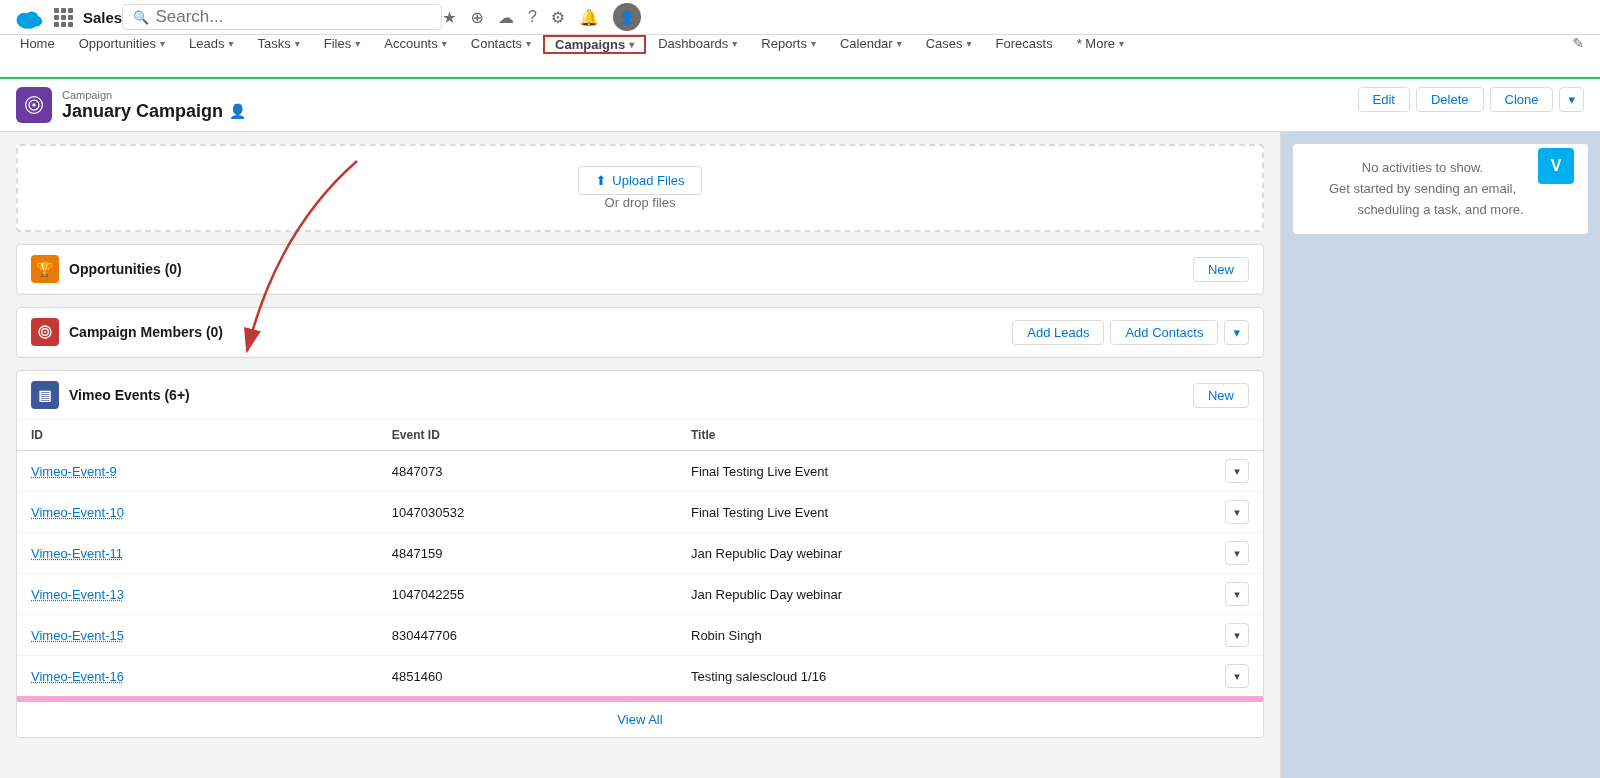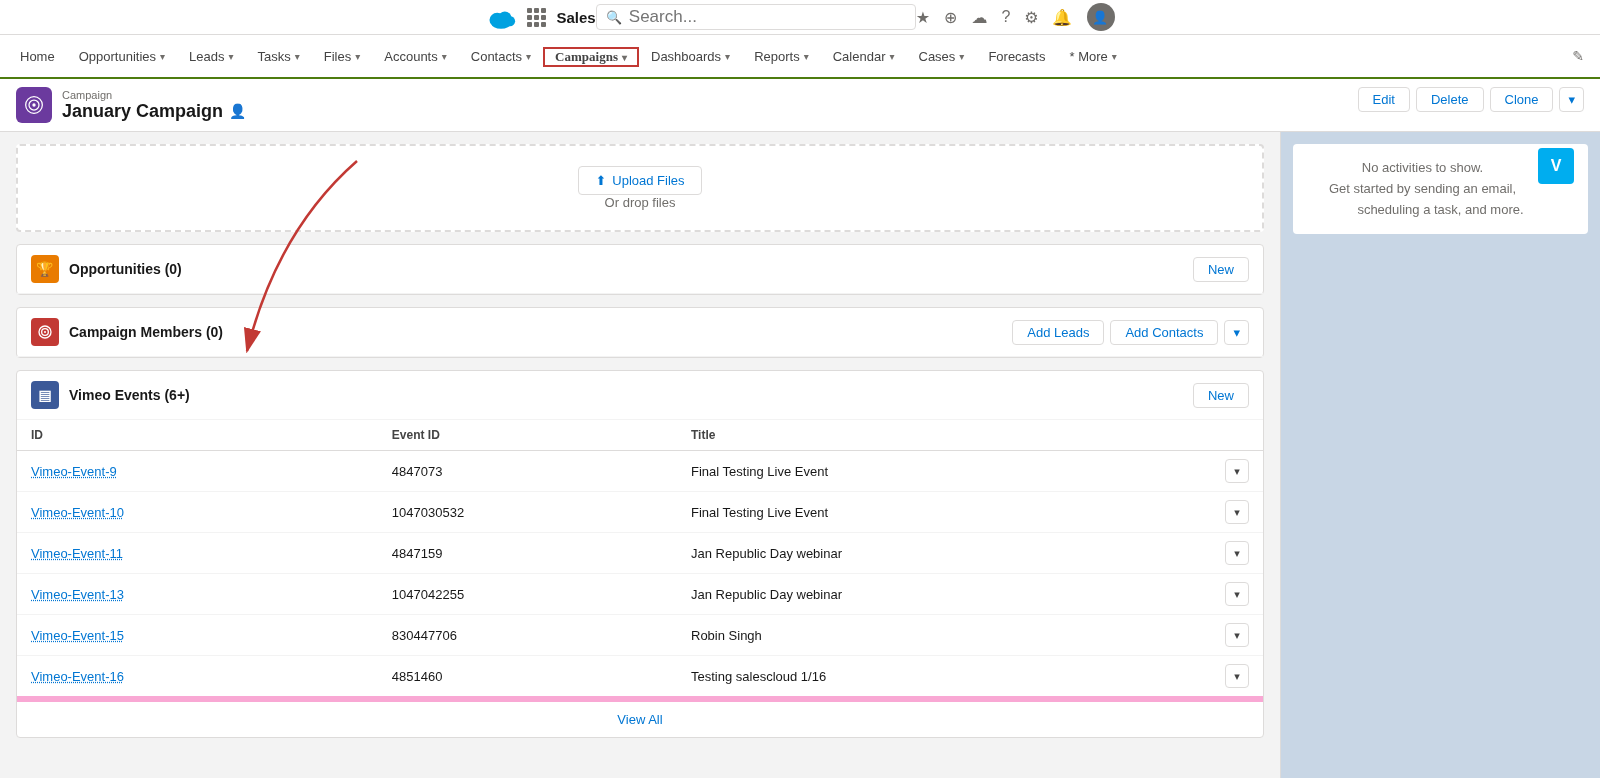--- a/index.html
+++ b/index.html
@@ -5,21 +5,21 @@
     * { box-sizing: border-box; margin: 0; padding: 0; }
     body { font-family: -apple-system, BlinkMacSystemFont, 'Salesforce Sans', Arial, sans-serif; font-size: 13px; background: #f3f3f3; color: #181818; overflow-x: hidden; }
 
     
     .utility-bar {
       height: 35px;
       background: #fff;
       border-bottom: 1px solid #dddbda;
       display: flex;
       align-items: center;
-      justify-content: center;
+      justify-content: flex-start;
       padding: 12px 12px;
     }
     .utility-bar-left { display: flex; align-items: center; gap: 10px; }
     .search-bar {
       display: flex;
       align-items: center;
       background: #fff;
       border: 1px solid #dddbda;
       border-radius: 4px;
       padding: 0 10px;
@@ -29,44 +29,43 @@
       color: #706e6b;
       font-size: 13px;
     }
     .utility-bar-right { display: flex; align-items: center; gap: 14px; color: #706e6b; }
     .utility-icon { cursor: pointer; font-size: 16px; }
 
     
     .nav-bar {
       height: 44px;
       background: #fff;
-      border-bottom: 2px solid #4d7c0f;
-      display: flex;
-      align-items: center;
+      border-bottom: 2px solid #22c55e;
+      display: flex;
+      align-items: flex-start;
       padding: 0 8px;
     }
     .nav-items { display: flex; align-items: stretch; }
     .nav-item {
       display: flex;
       align-items: center;
       padding: 0 12px;
       font-size: 13px;
       color: #444;
       cursor: pointer;
       white-space: nowrap;
       border-bottom: 2px solid transparent;
       margin-bottom: -2px;
       gap: 4px;
     }
     .nav-item.campaigns-active {
       border: 2px solid #c23934;
       color: #444;
       font-weight: 600;
       margin-bottom: -2px;
-      font-family: Liberation Serif, serif;
     }
     .chevron { font-size: 10px; color: #706e6b; }
 
     
     .page-header {
       background: #fff;
       border-bottom: 1px solid #dddbda;
       padding: 8px 16px;
       display: flex;
       align-items: flex-start;

